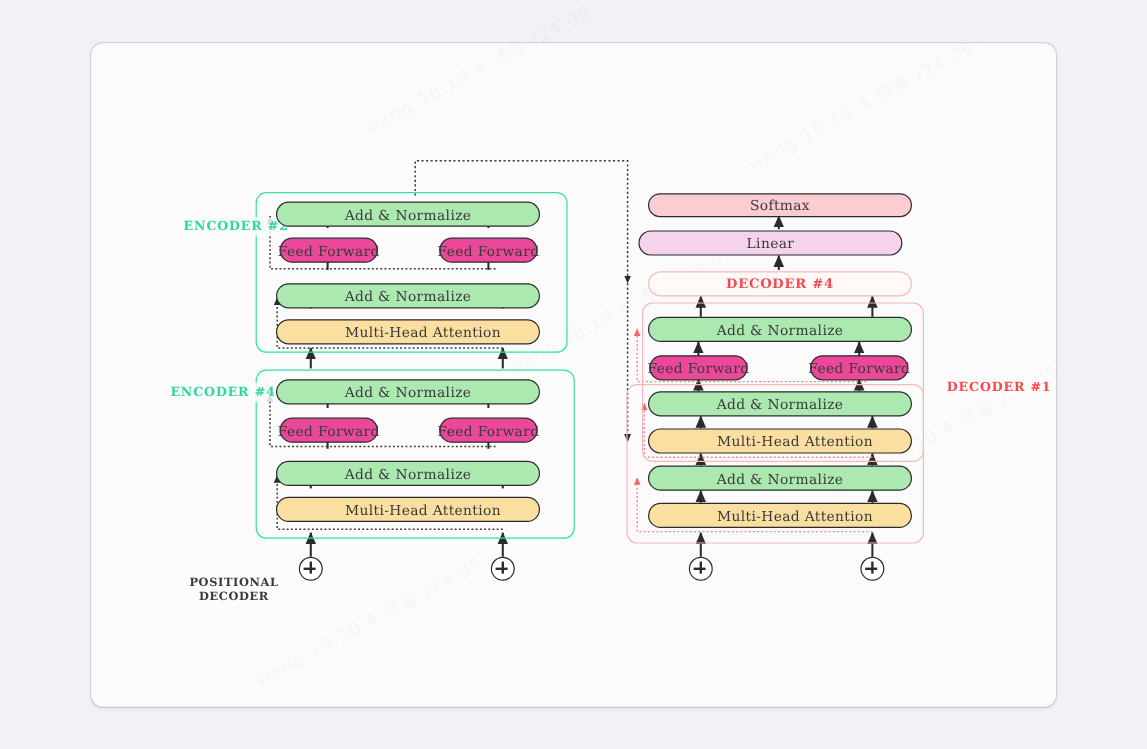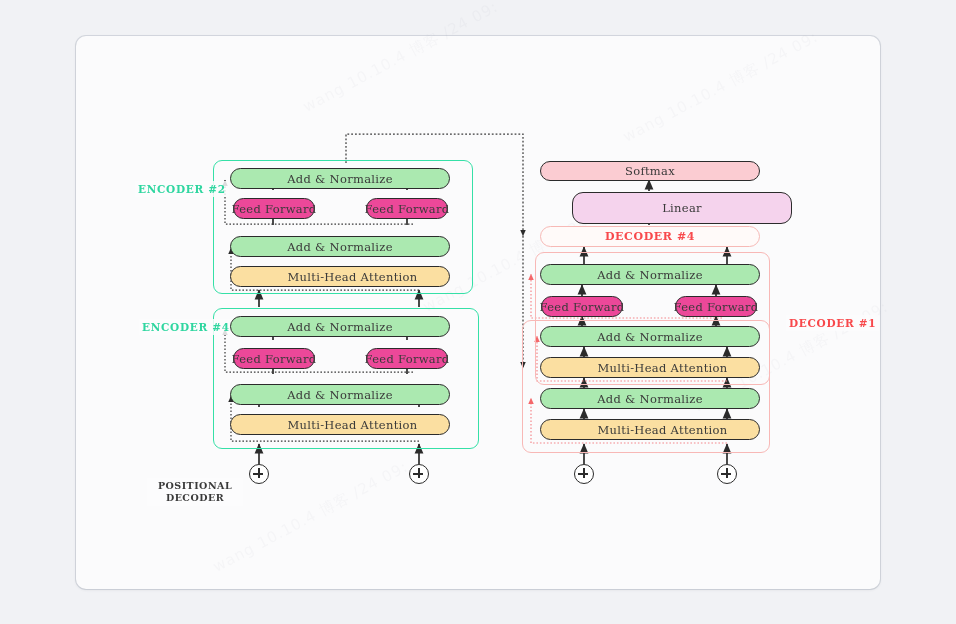--- a/index.html
+++ b/index.html
@@ -236,21 +236,21 @@
 
         <path d="M722,318 L531,318 L531,274" marker-end="url(#ahp)"></path>
       </g>
     </svg>
 
     <div class="frame enc" style="left:213px; top:160px; width:260px; height:134px;"></div>
     <div class="frame enc" style="left:213px; top:308px; width:266px; height:141px;"></div>
     <div class="frame dec" style="left:522px; top:320px; width:248px; height:133px;"></div>
     <div class="frame dec" style="left:535px; top:252px; width:235px; height:133px; border-radius:9px;"></div>
 
-    <div class="sidelabel enc" style="left:135px; top:181px;text-align:center;">ENCODER #2</div>
+    <div class="sidelabel enc" style="left:150px; top:181px;text-align:center;">ENCODER #2</div>
     <div class="sidelabel enc" style="left:139px; top:319px;">ENCODER #4</div>
     <div class="sidelabel dec" style="left:786px; top:315px;text-align:right;">DECODER  #1</div>
     <div class="poslabel" style="left:147px; top:454px; width:88px;margin-top:24px;">
       <span>POSITIONAL</span><br>
       <span>DECODER</span>
     </div>
 
     <div class="node addnorm" style="left:230px; top:168px; width:220px; height:21px;">Add &amp; Normalize</div>
     <div class="node ff" style="left:233px; top:198px; width:82px; height:21px;">Feed Forward</div>
     <div class="node ff" style="left:366px; top:198px; width:82px; height:21px;">Feed Forward</div>
@@ -260,21 +260,21 @@
     <div class="node addnorm" style="left:230px; top:316px; width:220px; height:21px;">Add &amp; Normalize</div>
     <div class="node ff" style="left:233px; top:348px; width:82px; height:21px;">Feed Forward</div>
     <div class="node ff" style="left:366px; top:348px; width:82px; height:21px;">Feed Forward</div>
     <div class="node addnorm" style="left:230px; top:384px; width:220px; height:21px;">Add &amp; Normalize</div>
     <div class="node mha" style="left:230px; top:414px; width:220px; height:21px;">Multi-Head Attention</div>
 
     <div class="plus" style="left:249px; top:464px;"></div>
     <div class="plus" style="left:409px; top:464px;"></div>
 
     <div class="node softmax" style="left:540px; top:161px; width:220px; height:20px;">Softmax</div>
-    <div class="node linear" style="left:572px; top:192px; width:220px; height:32px;text-align:center;">Linear</div>
+    <div class="node linear" style="left:532px; top:192px; width:220px; height:21px;text-align:center;">Linear</div>
     <div class="node decbox" style="left:540px; top:226px; width:220px; height:21px;">DECODER #4</div>
 
     <div class="node addnorm" style="left:540px; top:264px; width:220px; height:21px;">Add &amp; Normalize</div>
     <div class="node ff" style="left:541px; top:296px; width:82px; height:21px;">Feed Forward</div>
     <div class="node ff" style="left:675px; top:296px; width:82px; height:21px;">Feed Forward</div>
     <div class="node addnorm" style="left:540px; top:326px; width:220px; height:21px;">Add &amp; Normalize</div>
     <div class="node mha" style="left:540px; top:357px; width:220px; height:21px;">Multi-Head Attention</div>
     <div class="node addnorm" style="left:540px; top:388px; width:220px; height:21px;">Add &amp; Normalize</div>
     <div class="node mha" style="left:540px; top:419px; width:220px; height:21px;">Multi-Head Attention</div>
 

